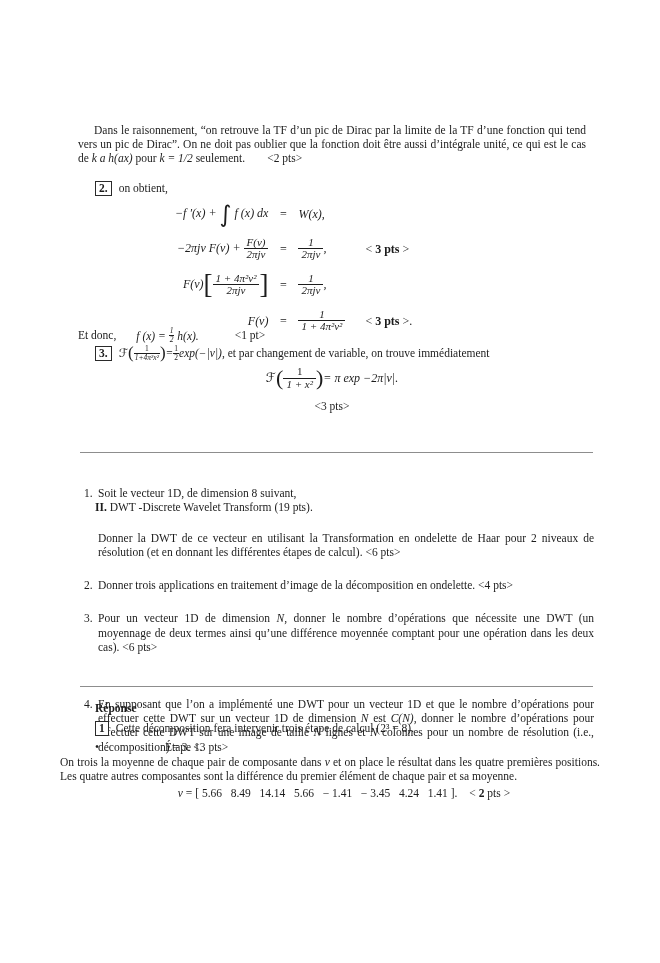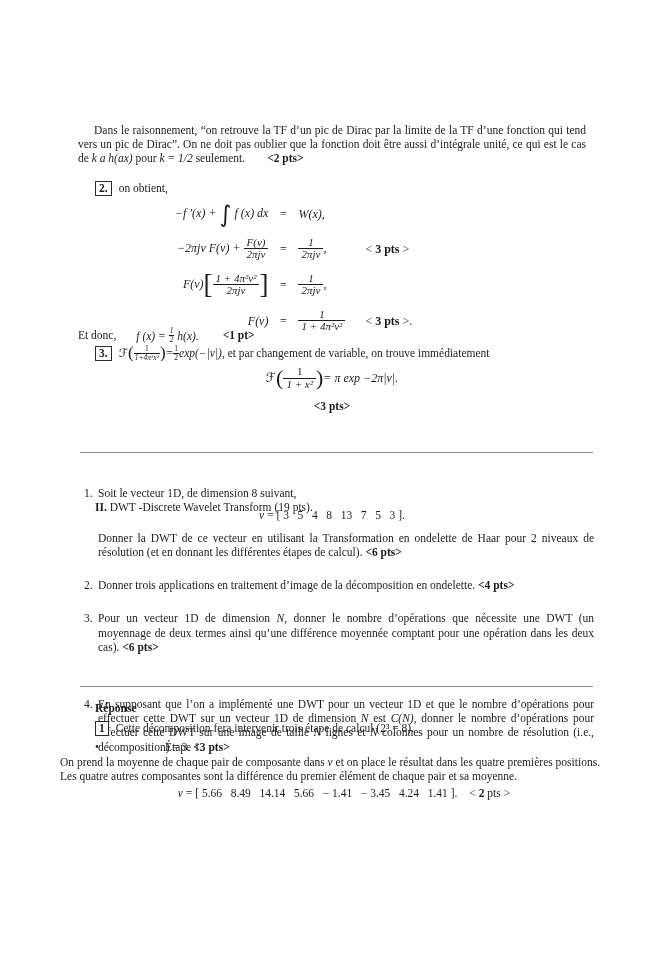--- a/index.html
+++ b/index.html
@@ -7,21 +7,21 @@
   #page{
     position:relative; width:660px; height:963px; background:#ffffff;
     font-family:"Liberation Serif","DejaVu Serif",serif;
     color:#1c1c1c; font-size:11.5px; line-height:14.2px; overflow:hidden;
   }
   .abs{position:absolute;}
   .just{text-align:justify;}
   .mi{font-style:italic;}
   .b{font-weight:bold;}
   .pre{white-space:pre;}
-  .ptsb{font-weight:bold; white-space:pre;}
+  .ptsb{font-weight:normal; white-space:pre;}
   .numbox{
     display:inline-block; border:1px solid #2a2a2a; padding:0 3px;
     font-weight:bold; line-height:13px; background:#fff;
   }
   .rule{position:absolute; height:1px; background:#8d8d8d;}
   
   .eqgrid{
     position:absolute; display:grid;
     grid-template-columns:auto 30px auto auto;
     align-items:center; row-gap:12px; font-size:12px;
@@ -78,21 +78,21 @@
 
     <span class="el">F(ν)</span>
     <span class="ee">=</span>
     <span class="er"><span class="frac"><span class="fn">1</span><span class="fd">1 + 4π²ν²</span></span></span>
     <span class="ep"><span class="pre">&lt; </span><span class="b">3 pts</span><span class="pre"> &gt;.</span></span>
   </div>
 
   <div class="abs row" style="left:78px; top:327px;">
     <span>Et donc,</span>
     <span class="mi" style="margin-left:20px;"><span>f (x) = </span><span class="sfrac"><span class="fn">1</span><span class="fd">2</span></span><span> h(x).</span></span>
-    <span class="ptsb" style="margin-left:24px;">&lt;1 pt&gt;</span>
+    <span class="ptsb" style="margin-left:36px;">&lt;1 pt&gt;</span>
   </div>
 
   <div class="abs row" style="left:95px; top:345px;">
     <span class="numbox">3.</span>
     <span class="row" style="margin-left:7px;">
       <span class="cal">ℱ</span>
         <span class="medp">(</span>
         <span class="sfrac">
           <span class="fn">1</span>
           <span class="fd mi">1+4π²x²</span>
@@ -129,23 +129,20 @@
   <div class="abs" style="left:95px; top:464px;margin-top:36px;">
     <span class="b">II.</span>
     <span>DWT -Discrete Wavelet Transform (19 pts).</span>
   </div>
 
   <div class="abs hang" style="left:98px; top:486px; width:496px;">
     <span class="inum">1.</span>
     <span>Soit le vecteur 1D, de dimension 8 suivant,</span>
   </div>
 
-  <div class="abs ctr" style="left:78px; top:508px; width:508px;">
-    <span class="mi">v</span><span class="pre"> = [ 3   5   4   8   13   7   5   3 ].</span>
-  </div>
 
   <div class="abs just" style="left:98px; top:531px; width:496px;">
     <span>Donner la DWT de ce vecteur en utilisant la Transformation en ondelette de Haar pour 2 niveaux de résolution (et en donnant les différentes étapes de calcul). </span><span class="ptsb">&lt;6 pts&gt;</span>
   </div>
 
   <div class="abs hang" style="left:98px; top:564px; width:496px;">
     <span class="inum">2.</span>
     <span>Donner trois applications en traitement d’image de la décomposition en ondelette. </span><span class="ptsb">&lt;4 pts&gt;</span>
   </div>
 
@@ -167,20 +164,20 @@
     <span class="numbox">1</span>
     <span style="margin-left:7px;">Cette décomposition fera intervenir trois étape de calcul (2³ = 8).</span>
   </div>
 
   <div class="abs row" style="left:95px; top:740px;">
     <span>•</span>
     <span style="margin-left:18px;padding-left:48px;">Étape 1.</span>
   </div>
 
   <div class="abs just" style="left:60px; top:755px; width:540px;">
-    <span>On prend la moyenne de chaque pair de composante dans </span><span class="mi">v</span><span> et on place le résultat dans les quatre premières positions. Les quatre autres composantes sont la différence du premier élément de chaque pair et sa moyenne.</span>
+    <span>On trois la moyenne de chaque pair de composante dans </span><span class="mi">v</span><span> et on place le résultat dans les quatre premières positions. Les quatre autres composantes sont la différence du premier élément de chaque pair et sa moyenne.</span>
   </div>
 
   <div class="abs ctr" style="left:60px; top:786px; width:540px; padding-left:28px; box-sizing:border-box;">
     <span class="mi">v</span><span class="pre"> = [ 5.66   8.49   14.14   5.66   − 1.41   − 3.45   4.24   1.41 ].</span><span class="pre" style="margin-left:12px;"><span>&lt;&nbsp;</span><span class="b">2</span><span>&nbsp;pts&nbsp;&gt;</span></span>
   </div>
 
 </div>
 
 </body></html>

